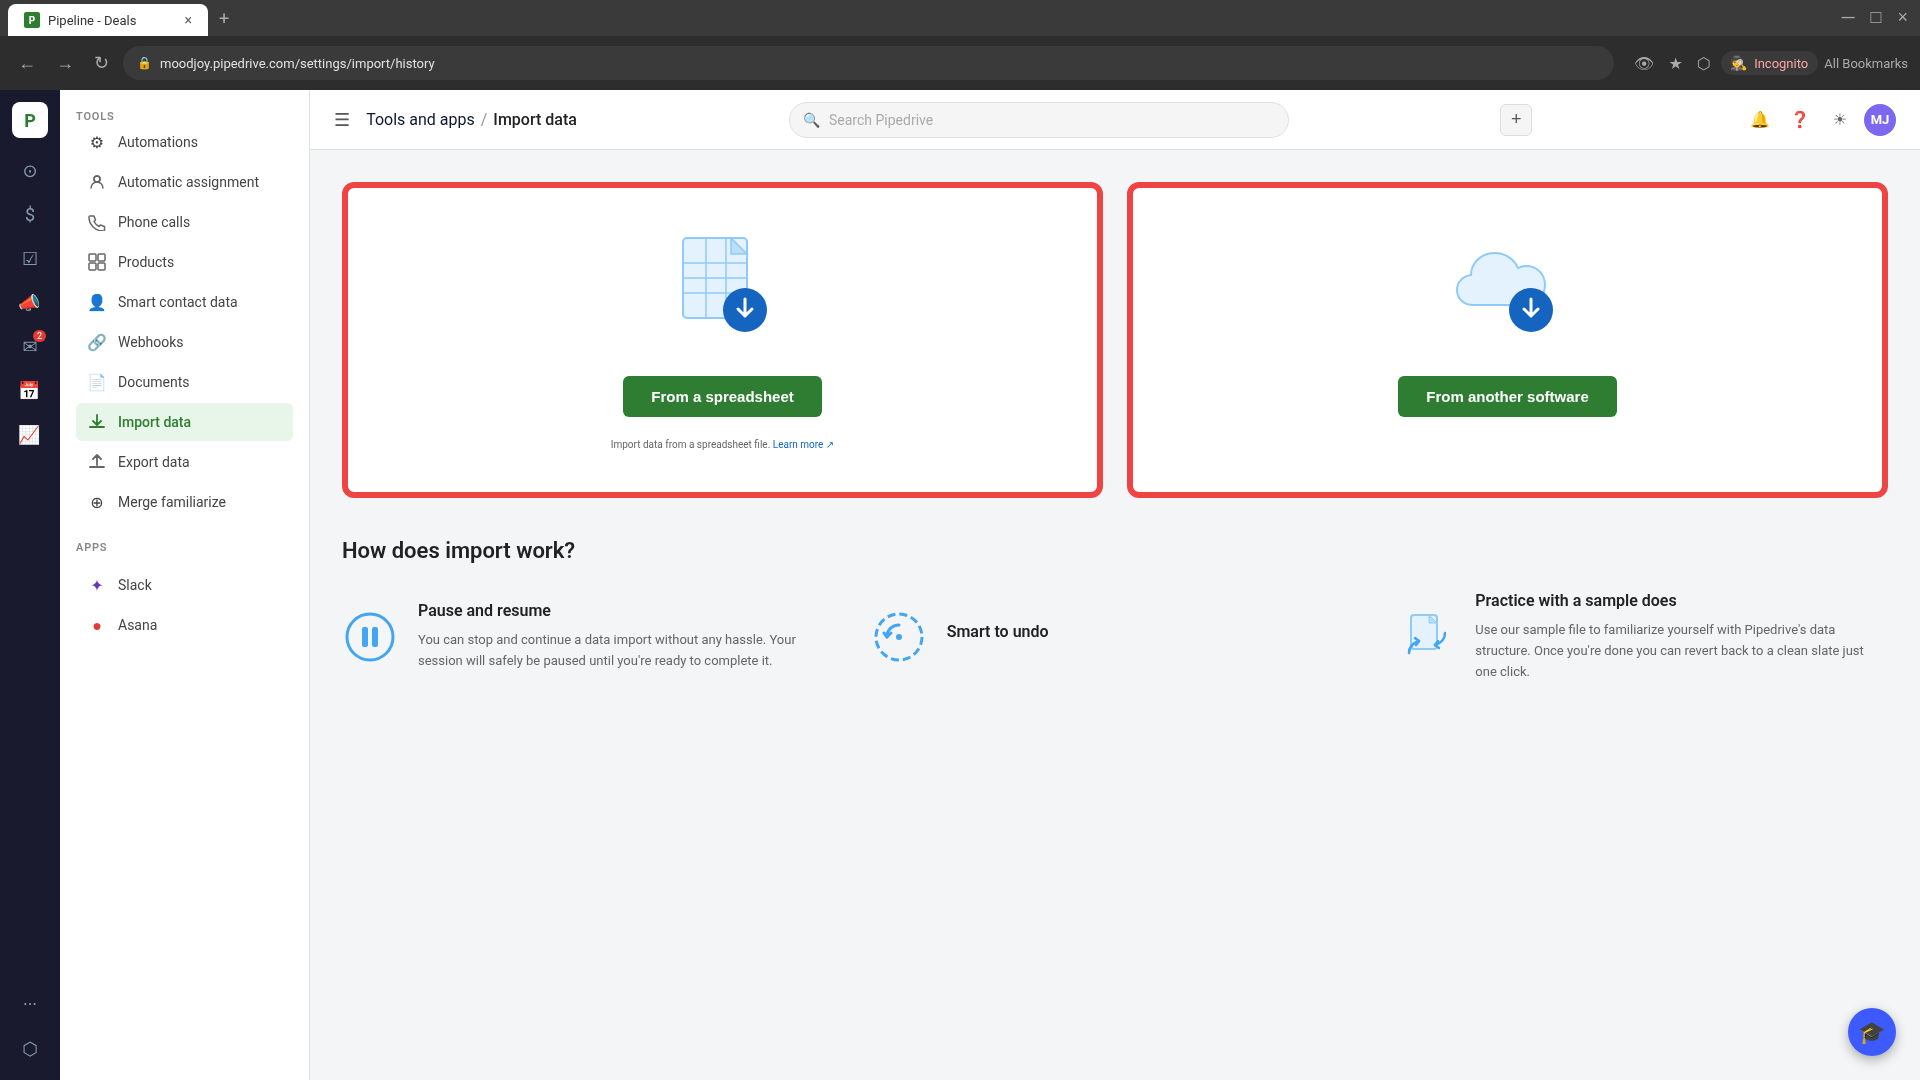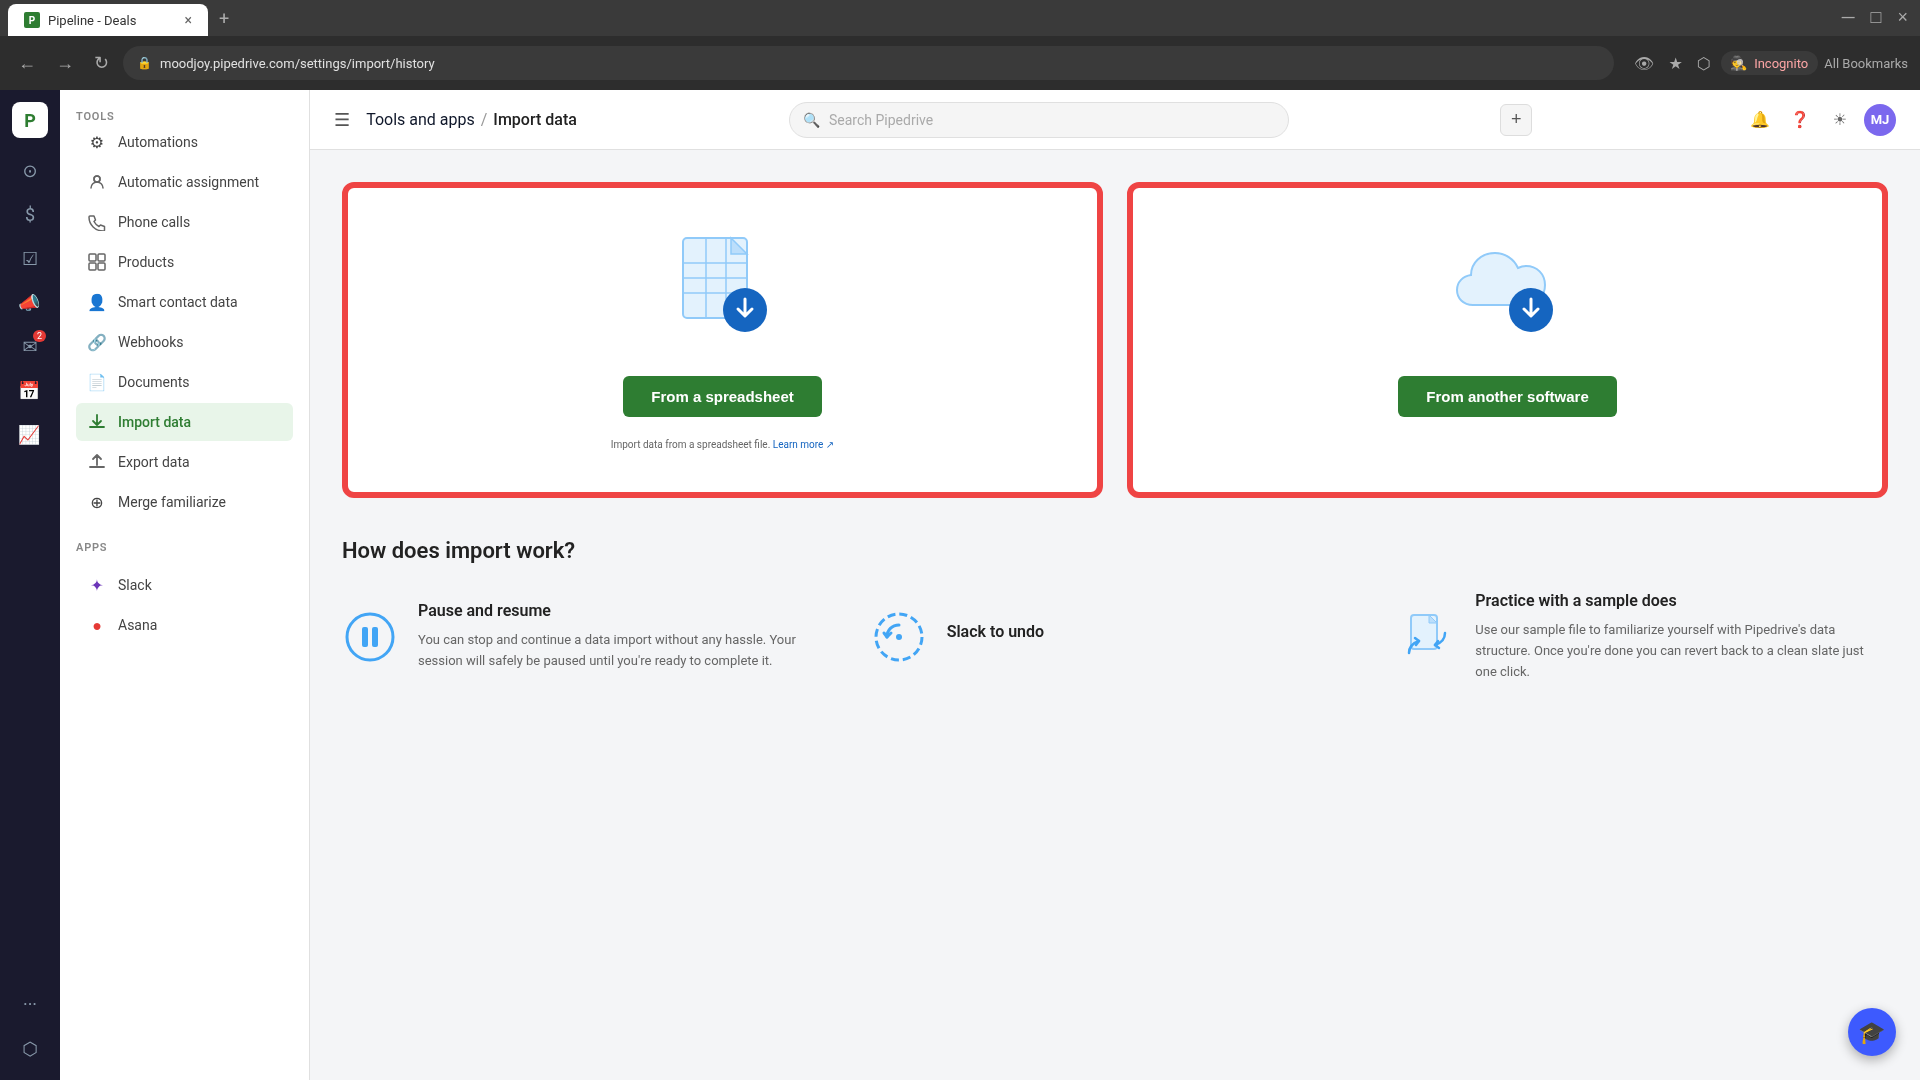--- a/index.html
+++ b/index.html
@@ -314,21 +314,21 @@
           <div class="how-card">
             <div class="how-card-icon">
               <svg width="52" height="52" viewBox="0 0 52 52" fill="none">
                 <circle cx="26" cy="26" r="23" stroke="#42a5f5" stroke-width="3" stroke-dasharray="8 4"></circle>
                 <path d="M26 14 C19 14 14 19 14 26" stroke="#42a5f5" stroke-width="3" stroke-linecap="round"></path>
                 <path d="M11 22 L14 26 L18 22" stroke="#42a5f5" stroke-width="3" stroke-linecap="round" stroke-linejoin="round"></path>
                 <circle cx="26" cy="26" r="3" fill="#42a5f5"></circle>
               </svg>
             </div>
             <div class="how-card-content">
-              <h3>Slack to undo</h3>
+              <h3>Smart to undo</h3>
             </div>
           </div>
 
           <div class="how-card">
             <div class="how-card-icon">
               <svg width="52" height="52" viewBox="0 0 52 52" fill="none">
 
                 <rect x="10" y="4" width="26" height="34" rx="3" fill="#e3f2fd" stroke="#90caf9" stroke-width="2"></rect>
                 <path d="M28 4 L36 12 L28 12 Z" fill="#bbdefb" stroke="#90caf9" stroke-width="1"></path>
 

